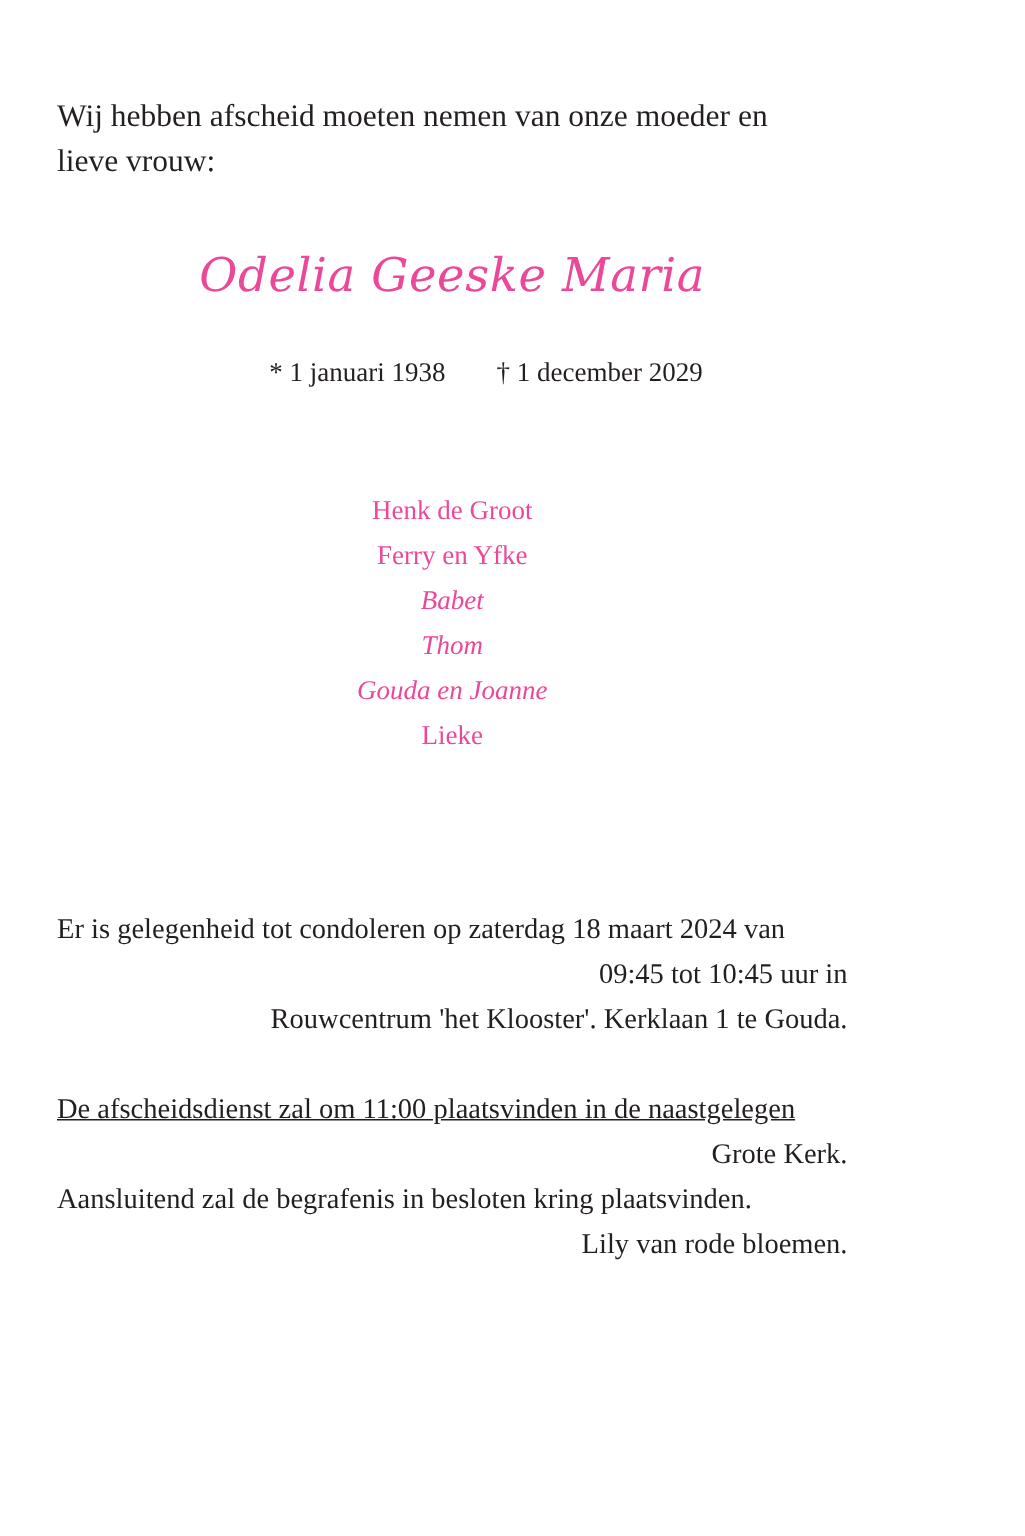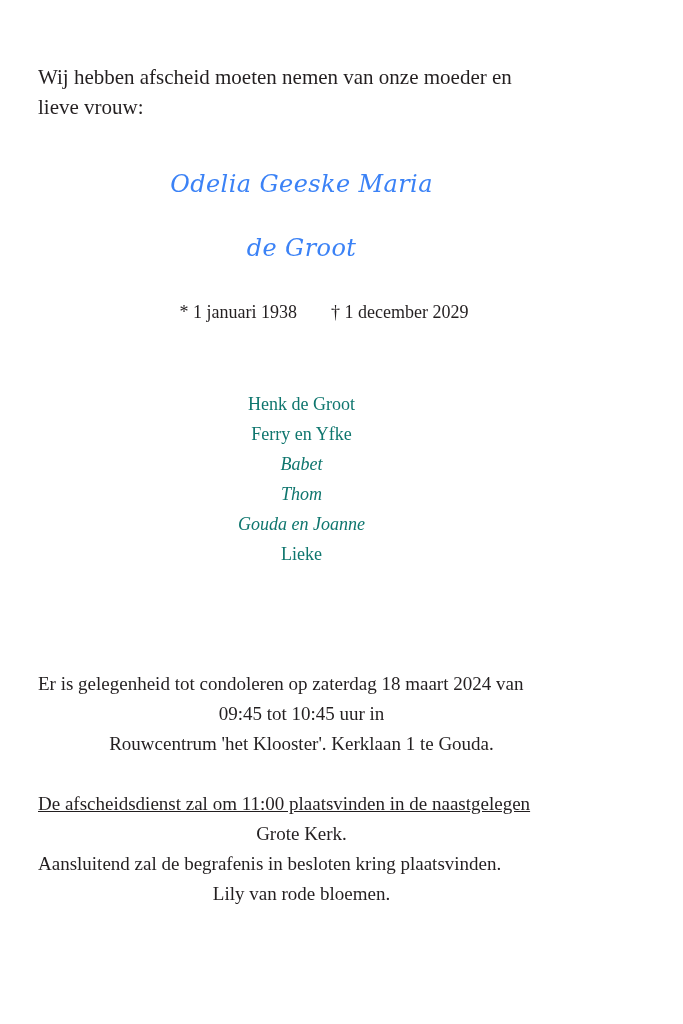--- a/index.html
+++ b/index.html
@@ -27,23 +27,23 @@
     color: #231f20;
     margin: 0;
   }
   .name-block {
     margin-top: 42px;
     text-align: center;
   }
   .name-line {
     font-family: "DejaVu Serif", serif;
     font-style: italic;
-    font-size: 24px;
+    font-size: 31px;
     line-height: 40px;
-    color: #3b82f6;
+    color: #ec4899;
     letter-spacing: 0.4px;
   }
   .name-line.second {
     margin-top: 24px;
   }
   .dates {
     margin-top: 34px;
     text-align: center;
     font-size: 18px;
     color: #231f20;
@@ -54,21 +54,21 @@
     margin-left: 45px;
   }
   .dates .death {
     white-space: nowrap;
   }
   .family {
     margin-top: 66px;
     text-align: center;
     font-size: 18px;
     line-height: 30px;
-    color: #0f766e;
+    color: #ec4899;
   }
   .family .fam-row {
     display: block;
   }
   .family .fam-row.italic {
     font-style: italic;
   }
   .body-text {
     margin-top: 100px;
     font-size: 19px;
@@ -80,36 +80,35 @@
     text-align: justify;
   }
   .para + .para {
     margin-top: 0;
   }
   .para.spaced {
     margin-top: 30px;
     text-decoration: underline;
   }
   .nojust {
-    text-align: center;
+    text-align: right;
   }
 </style>
 </head>
 <body>
 
 <div class="page">
 
   <div class="intro">
     <div>Wij hebben afscheid moeten nemen van onze moeder en</div>
     <div>lieve vrouw:</div>
   </div>
 
   <div class="name-block">
     <div class="name-line">Odelia Geeske Maria</div>
-    <div class="name-line second">de Groot</div>
   </div>
 
   <div class="dates">
     <span class="birth">* 1 januari 1938</span><span class="death">† 1 december 2029</span>
   </div>
 
   <div class="family">
     <span class="fam-row">Henk de Groot</span>
     <span class="fam-row">Ferry en Yfke</span>
     <span class="fam-row italic">Babet</span>

